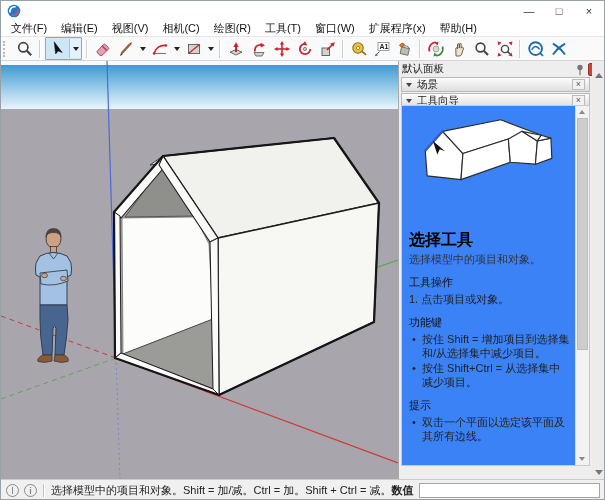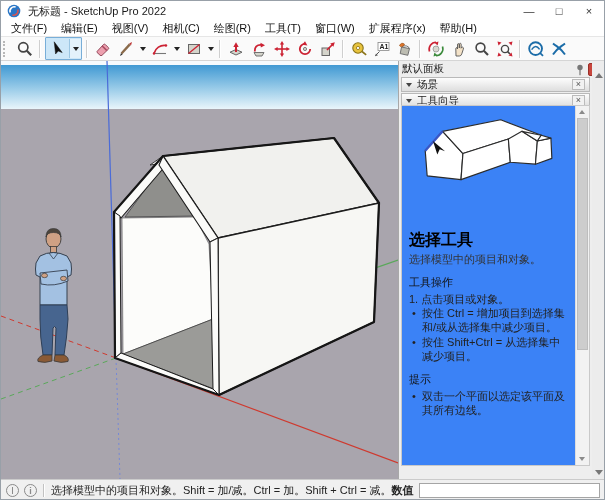--- a/index.html
+++ b/index.html
@@ -77,21 +77,20 @@
 <body>
 
 <div id="app">
 
   <div class="titlebar">
     <svg class="logo" viewBox="0 0 14 14">
       <circle cx="7" cy="7" r="6.3" fill="#2a76c6"></circle>
       <path d="M3.2,8.5 A4.2,4.2 0 0 1 8.6,3.1" stroke="#fff" stroke-width="1.6" fill="none"></path>
       <path d="M10.8,5.6 A4.2,4.2 0 0 1 5.4,10.9" stroke="#d9534f" stroke-width="1.6" fill="none"></path>
     </svg>
-    <span class="title">无标题 - SketchUp Pro 2022</span>
     <div class="win-controls">
       <div class="win-btn">—</div>
       <div class="win-btn">□</div>
       <div class="win-btn">×</div>
     </div>
   </div>
 
   <div class="menubar">
     <span class="menu-item">文件(F)</span>
     <span class="menu-item">编辑(E)</span>
@@ -369,22 +368,23 @@
           <line x1="26" y1="20" x2="8" y2="40" stroke="#3a56c4" stroke-width="2.4"></line>
           <path d="M16,30 L20.5,44 L23,38.5 L28.5,40.5 Z" fill="#111"></path>
         </svg>
 
         <div class="inst-heading">选择工具</div>
         <div class="inst-sub">选择模型中的项目和对象。</div>
 
         <div class="inst-h2">工具操作</div>
         <div class="inst-step">1. 点击项目或对象。</div>
 
+        <div class="inst-h2">功能键</div>
         <ul class="inst-list">
-          <li><span>按住 Ctrl = 增加项目到选择集和/或从选择集中减少项目。</span></li>
+          <li><span>按住 Shift = 增加项目到选择集和/从选择集中减少项目。</span></li>
           <li><span>按住 Shift+Ctrl = 从选择集中减少项目。</span></li>
         </ul>
 
         <div class="inst-h2">提示</div>
         <ul class="inst-list">
           <li><span>双击一个平面以选定该平面及其所有边线。</span></li>
 
         </ul>
       </div>
       <div class="inner-scroll">

